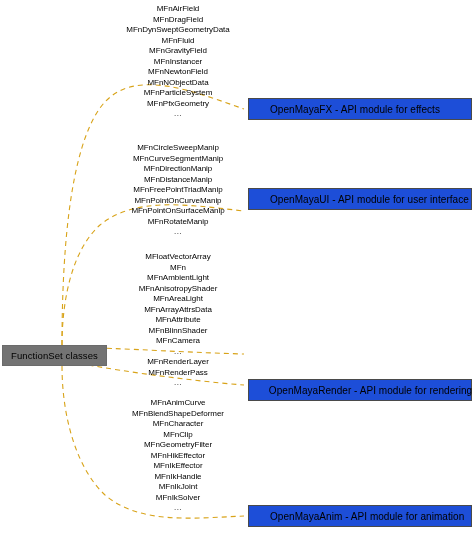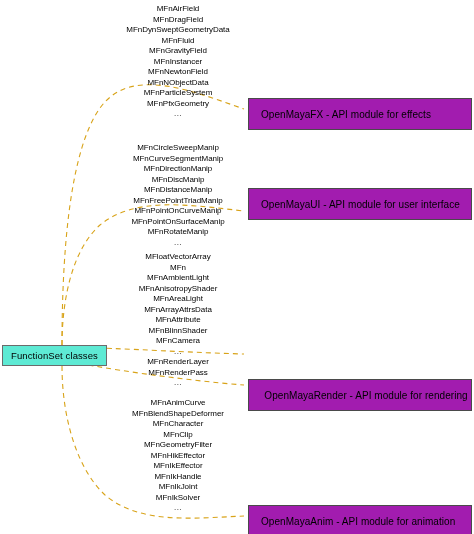--- a/index.html
+++ b/index.html
@@ -28,40 +28,40 @@
     width: 474px;
     height: 534px;
     pointer-events: none;
   }
   .root-node {
     position: absolute;
     left: 2px;
     top: 345px;
     width: 105px;
     height: 21px;
-    background: #5eead4;
+    background: #737373;
     border: 1px solid #6b6b6b;
     box-sizing: border-box;
     display: flex;
     align-items: center;
     justify-content: center;
     font-size: 9.5px;
     letter-spacing: 0.1px;
     white-space: nowrap;
   }
   .module-box {
     position: absolute;
-    background: #a21caf;
+    background: #1d4ed8;
     border: 1px solid #4a4a4a;
     box-sizing: border-box;
     display: flex;
     align-items: center;
-    padding-left: 12px;
+    padding-left: 21px;
     font-size: 10px;
-    height: 32px;
+    height: 22px;
     white-space: nowrap;
     letter-spacing: 0.05px;
   }
   .class-group {
     position: absolute;
     text-align: center;
     font-size: 8px;
     line-height: 10.55px;
     white-space: nowrap;
     letter-spacing: -0.05px;
@@ -104,21 +104,20 @@
     <span class="cls">MFnNObjectData</span>
     <span class="cls">MFnParticleSystem</span>
     <span class="cls">MFnPfxGeometry</span>
     <span class="ellipsis">...</span>
   </div>
 
   <div class="class-group" style="left:108px; top:143px; width:140px;">
     <span class="cls">MFnCircleSweepManip</span>
     <span class="cls">MFnCurveSegmentManip</span>
     <span class="cls">MFnDirectionManip</span>
-    <span class="cls">MFnDiscManip</span>
     <span class="cls">MFnDistanceManip</span>
     <span class="cls">MFnFreePointTriadManip</span>
     <span class="cls">MFnPointOnCurveManip</span>
     <span class="cls">MFnPointOnSurfaceManip</span>
     <span class="cls">MFnRotateManip</span>
     <span class="ellipsis">...</span>
   </div>
 
   <div class="class-group" style="left:108px; top:252px; width:140px;">
     <span class="cls">MFloatVectorArray</span>

